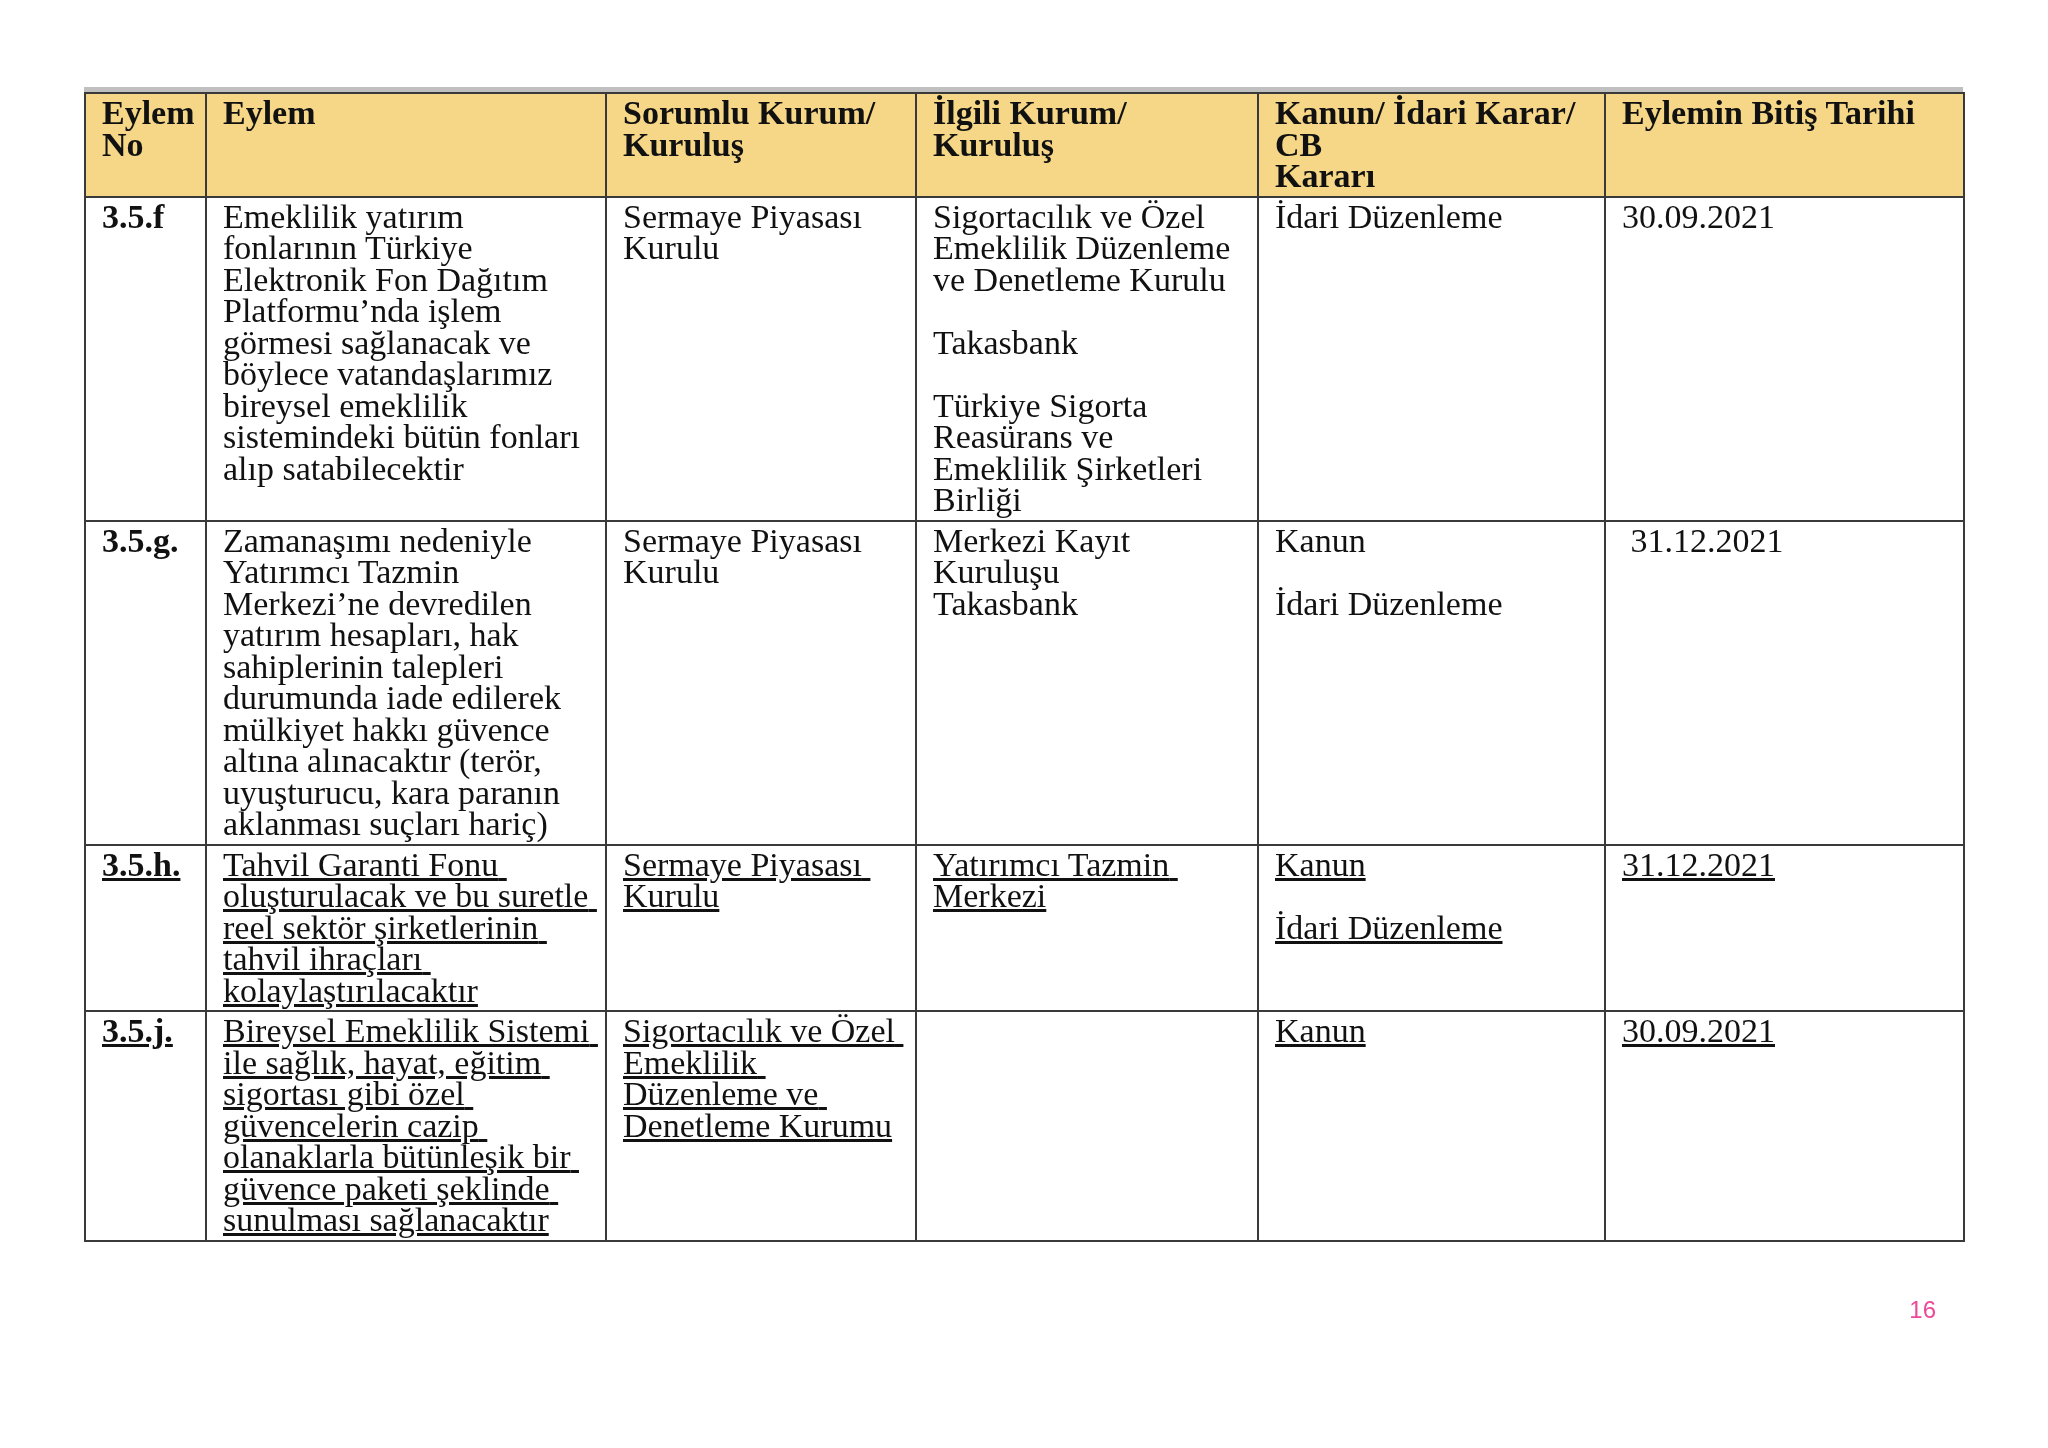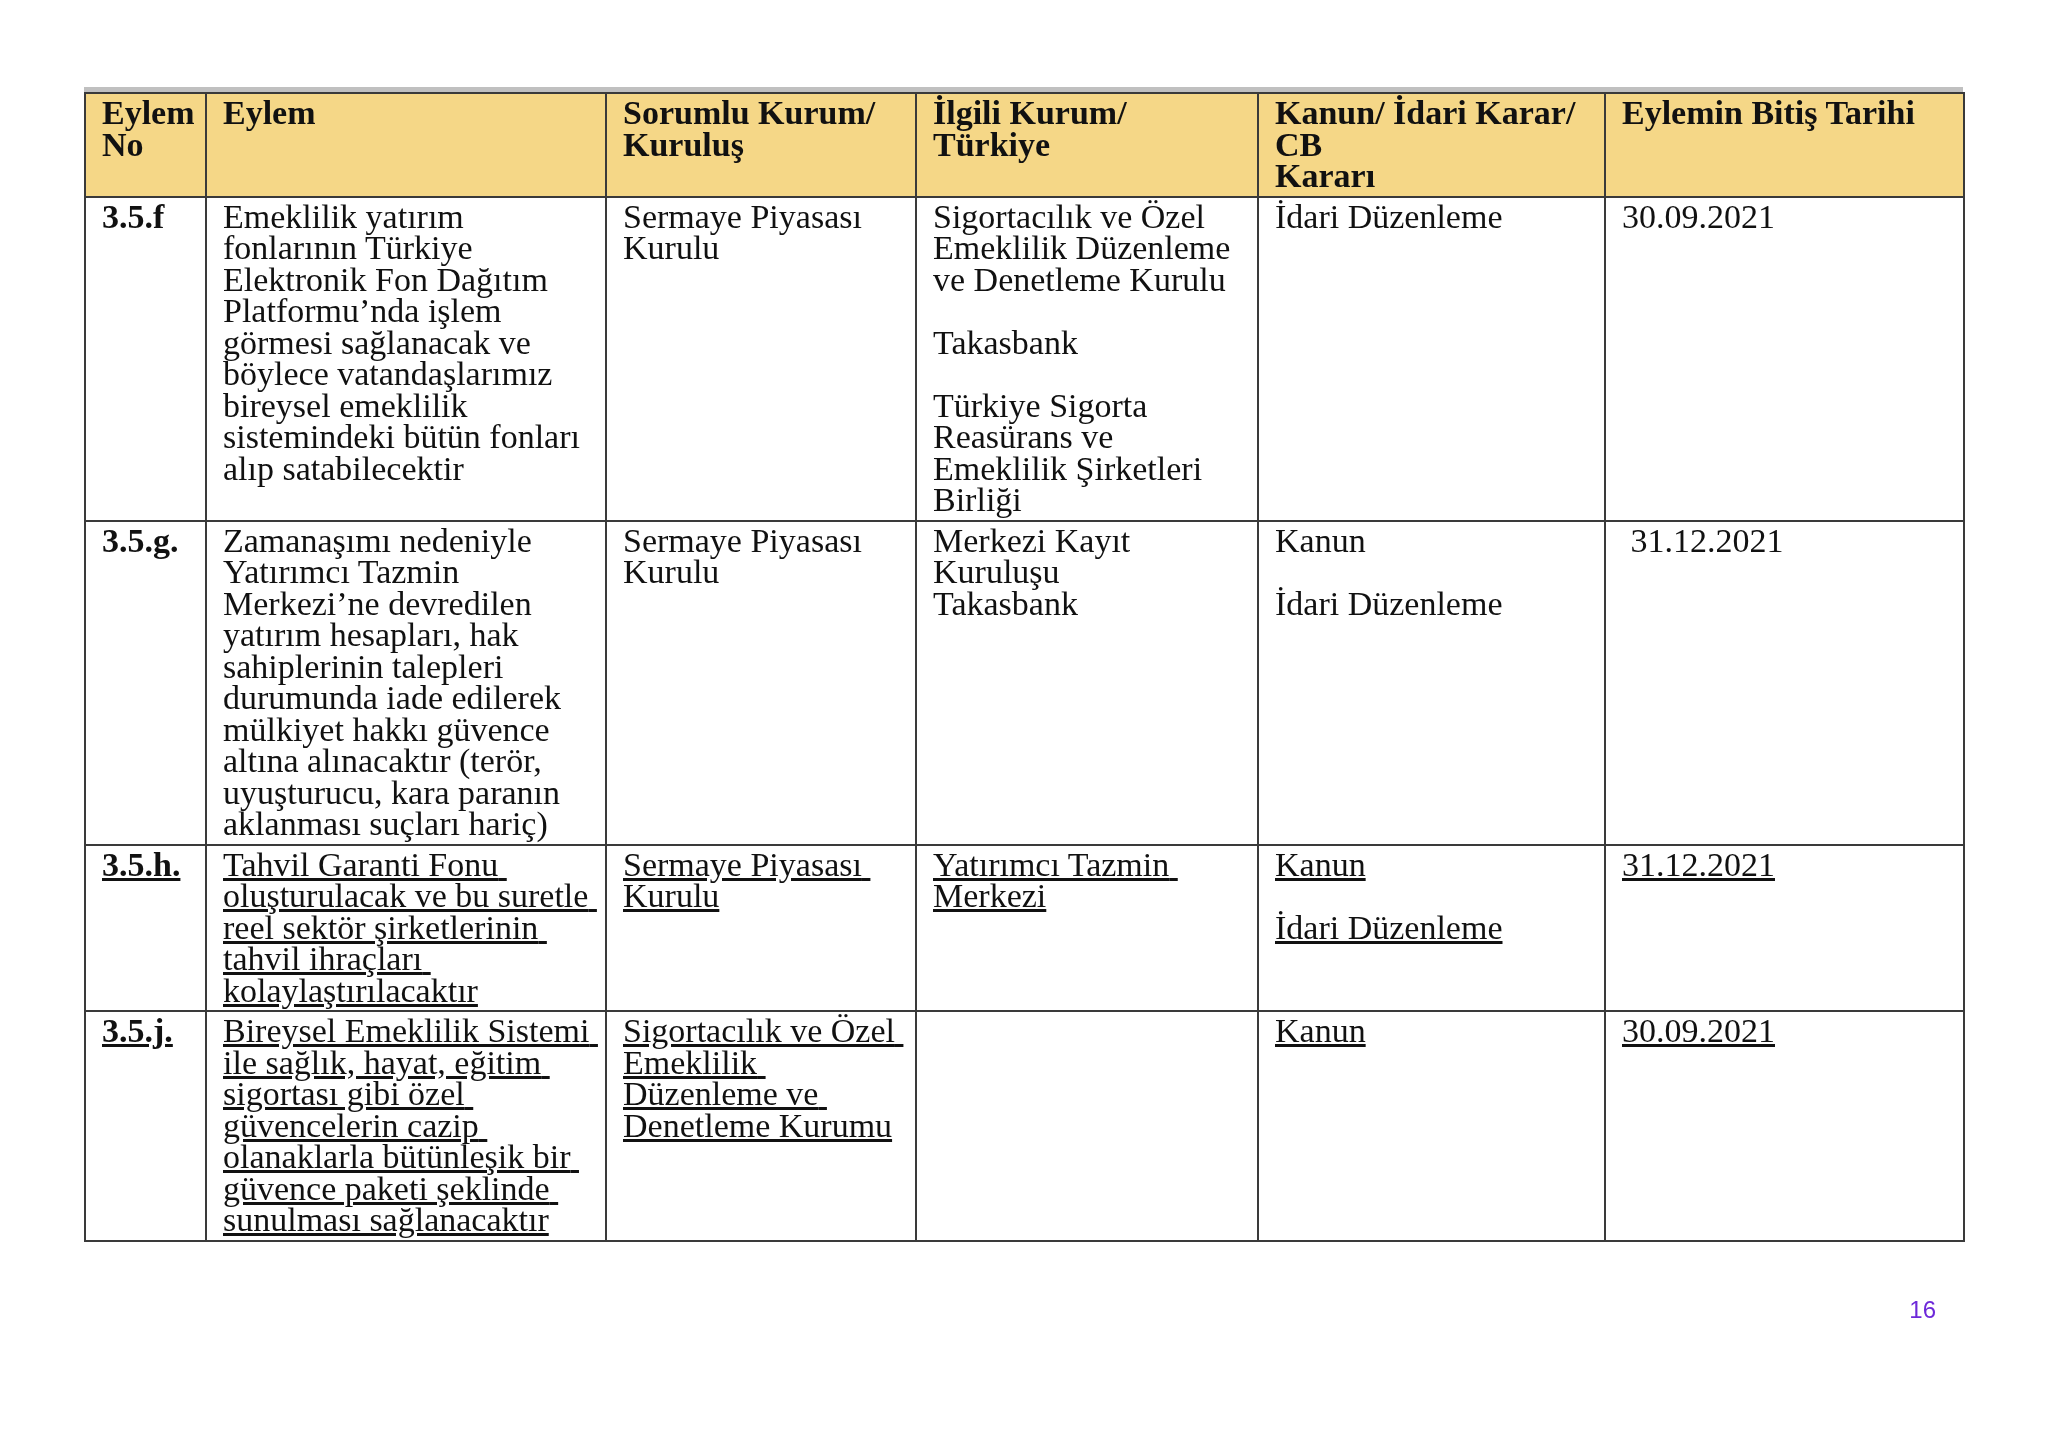--- a/index.html
+++ b/index.html
@@ -51,21 +51,21 @@
   .rh-h  td { height: 132px; text-decoration: underline; }
   .rh-i  td { height: 133px; }
   .rh-j  td { height: 186px; text-decoration: underline; }
   .cell-no { font-weight: bold; }
   .page-number {
     position: absolute;
     top: 1296px;
     right: 112px;
     font-family: "Liberation Sans", "DejaVu Sans", sans-serif;
     font-size: 24px;
-    color: #6d28d9;
+    color: #ec4899;
   }
 </style>
 </head>
 <body>
 
 <div class="table-shadow"></div>
 
 <table class="doc-table">
   <colgroup>
     <col style="width:121px">
@@ -75,21 +75,21 @@
     <col style="width:347px">
     <col style="width:359px">
   </colgroup>
   <thead>
     <tr>
       <th>Eylem
 No</th>
       <th>Eylem</th>
       <th>Sorumlu Kurum/
 Kuruluş</th>
-      <th>İlgili Kurum/ Türkiye</th>
+      <th>İlgili Kurum/ Kuruluş</th>
       <th>Kanun/ İdari Karar/ CB
 Kararı</th>
       <th>Eylemin Bitiş Tarihi</th>
     </tr>
   </thead>
   <tbody>
     <tr class="rh-f">
       <td class="cell-no">3.5.f</td>
       <td>Emeklilik yatırım fonlarının Türkiye  Elektronik Fon Dağıtım Platformu’nda işlem görmesi sağlanacak ve böylece vatandaşlarımız bireysel emeklilik sistemindeki bütün fonları alıp satabilecektir</td>
       <td>Sermaye Piyasası Kurulu</td>

